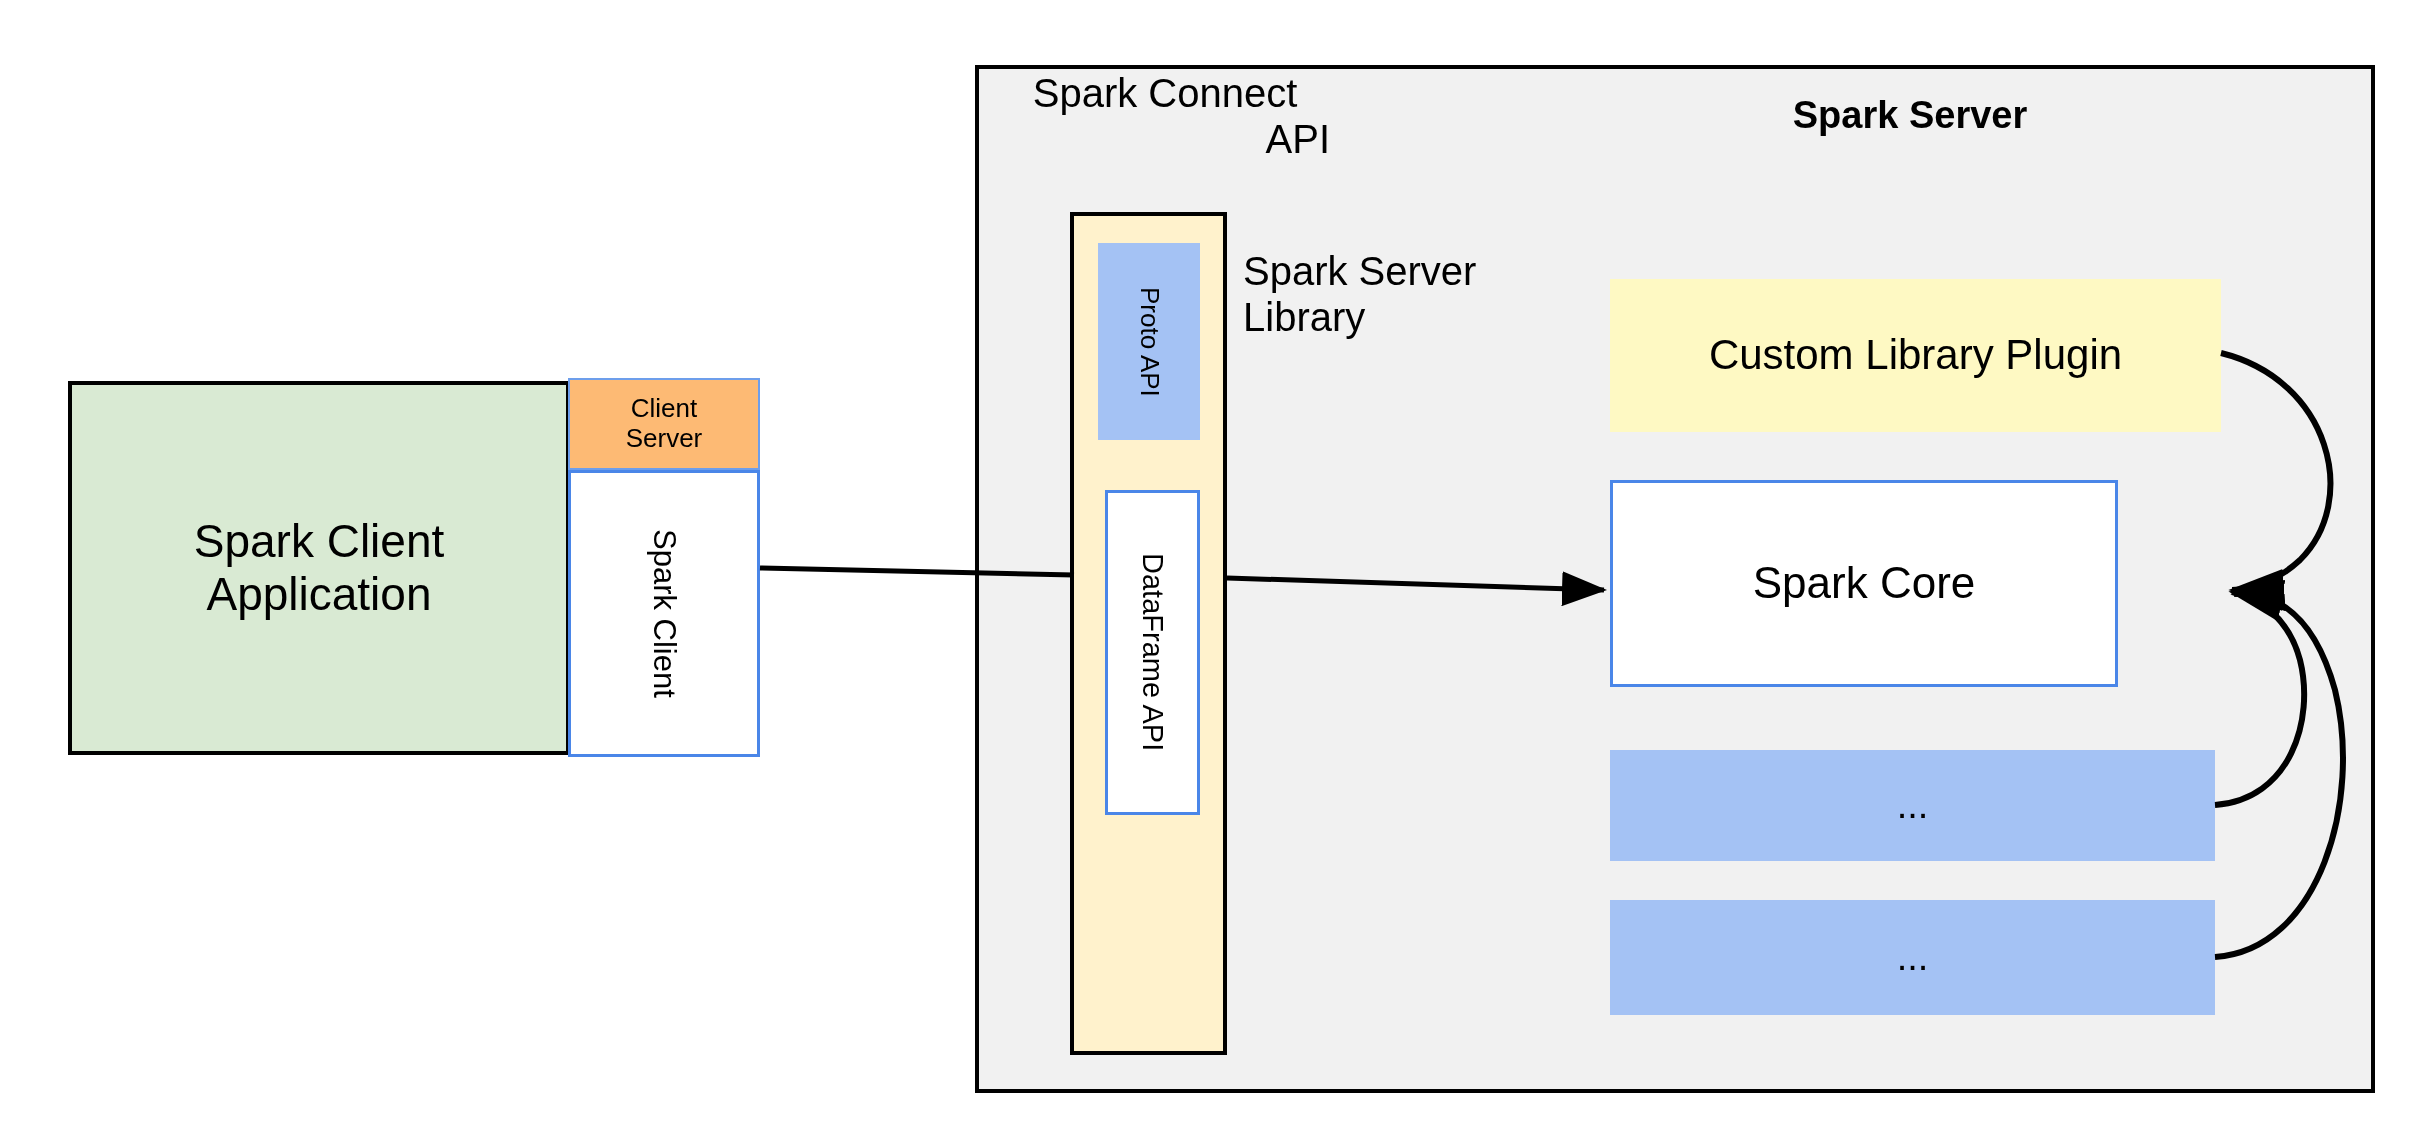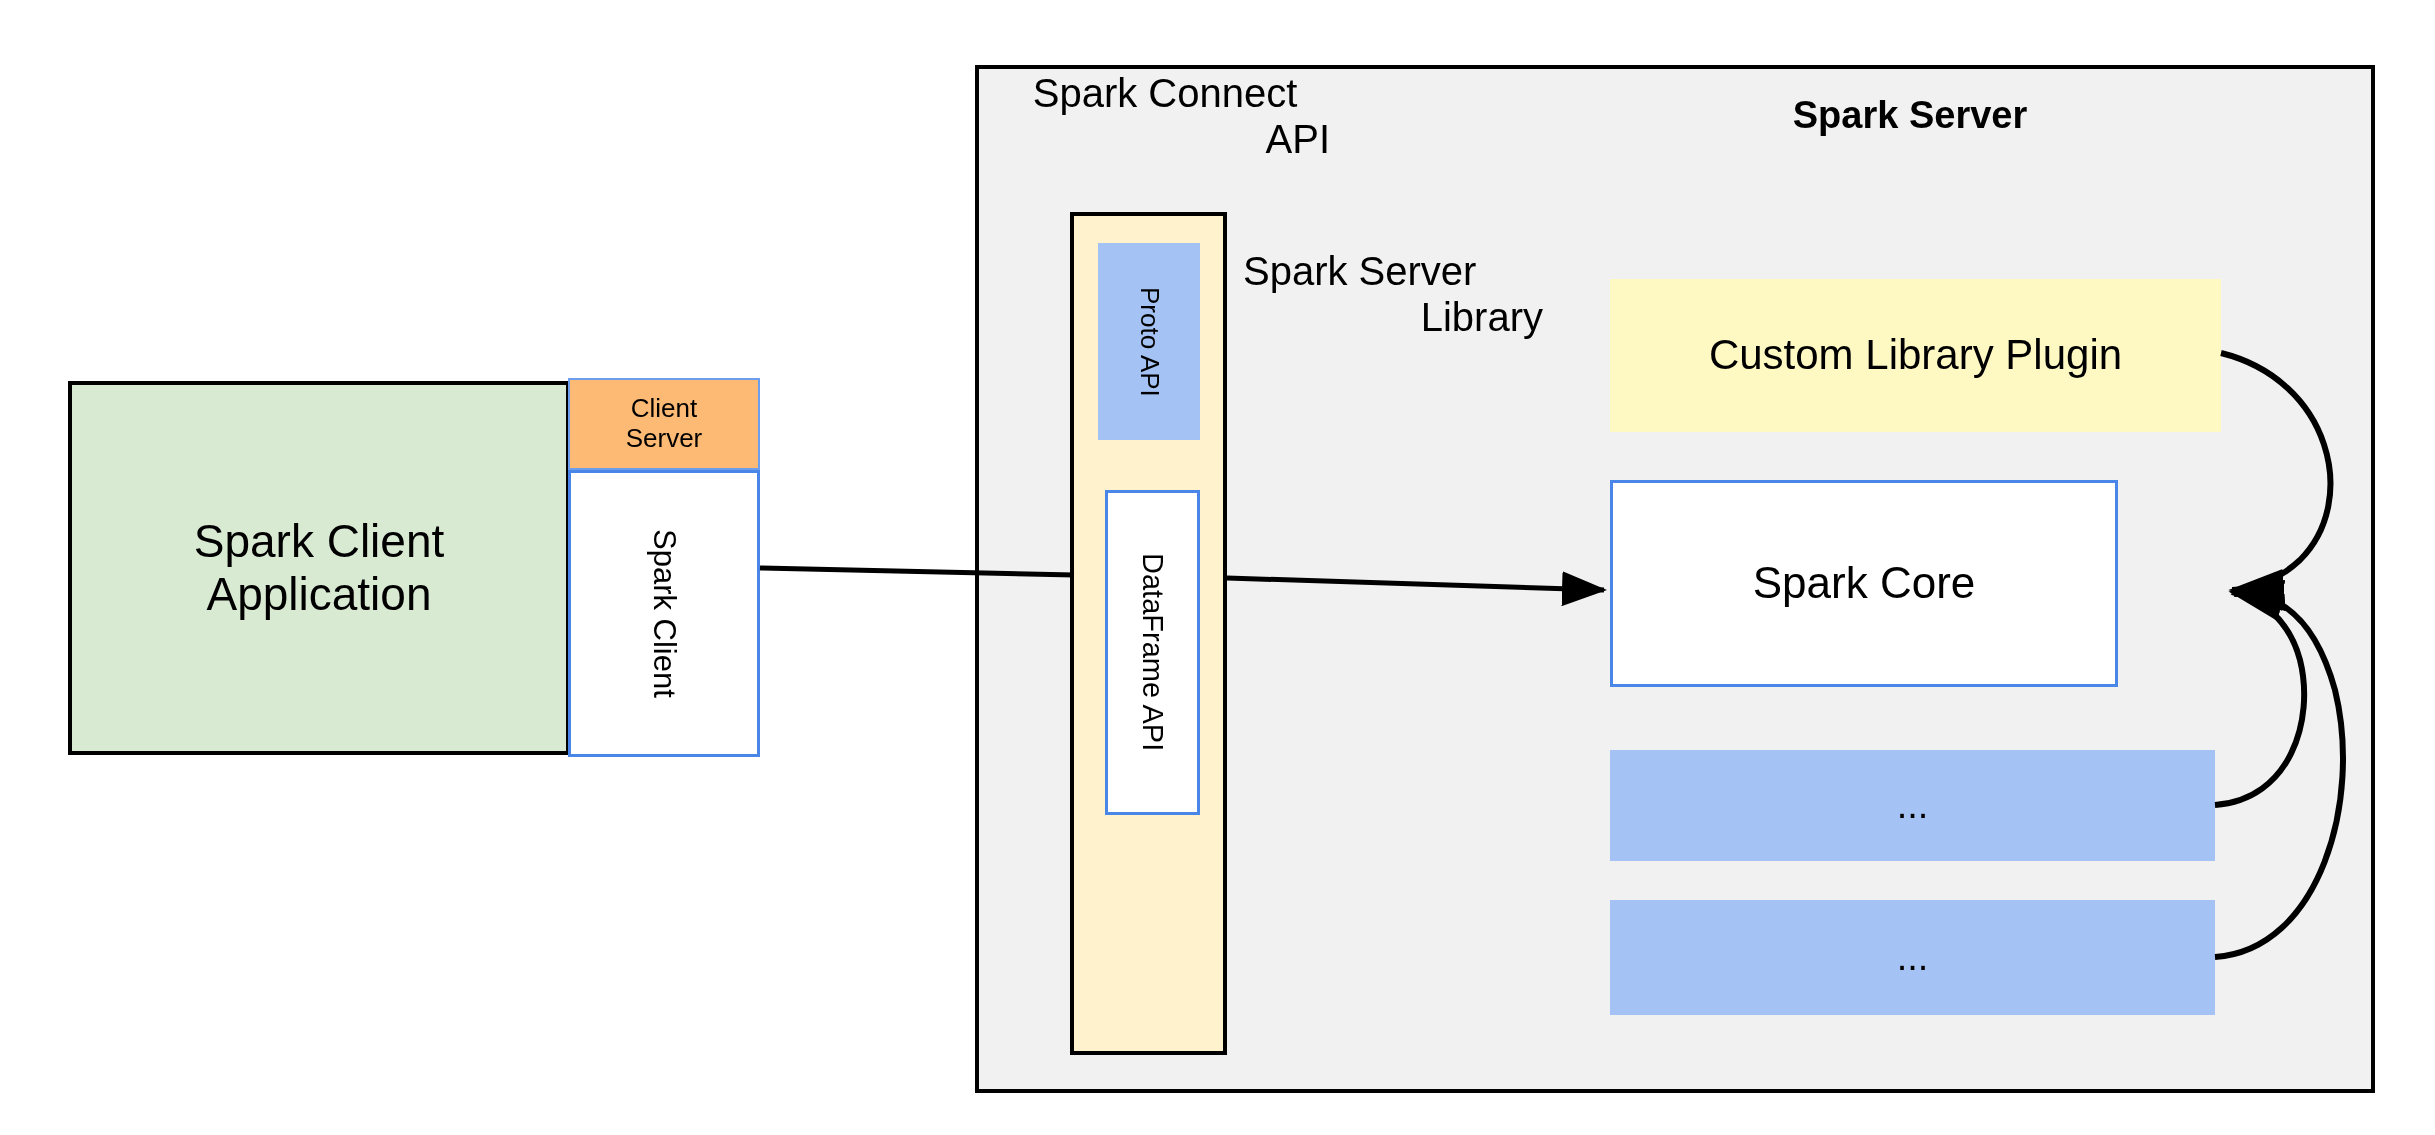--- a/index.html
+++ b/index.html
@@ -89,21 +89,21 @@
     z-index: 5;
   }
   #spark-server-library-label {
     left: 1243px; top: 248px;
     width: 300px; height: 104px;
     font-size: 40px;
     display: block;
     z-index: 5;
   }
   #spark-server-library-label .l1 { display:block; text-align:left; }
-  #spark-server-library-label .l2 { display:block; text-align:right;margin-left:18px; }
+  #spark-server-library-label .l2 { display:block; text-align:left; }
 
   
   #connect-api-column {
     left: 1070px; top: 212px;
     width: 157px; height: 843px;
     background: #fff2cc;
     border: 4px solid #000000;
     display: block;
     z-index: 2;
   }

